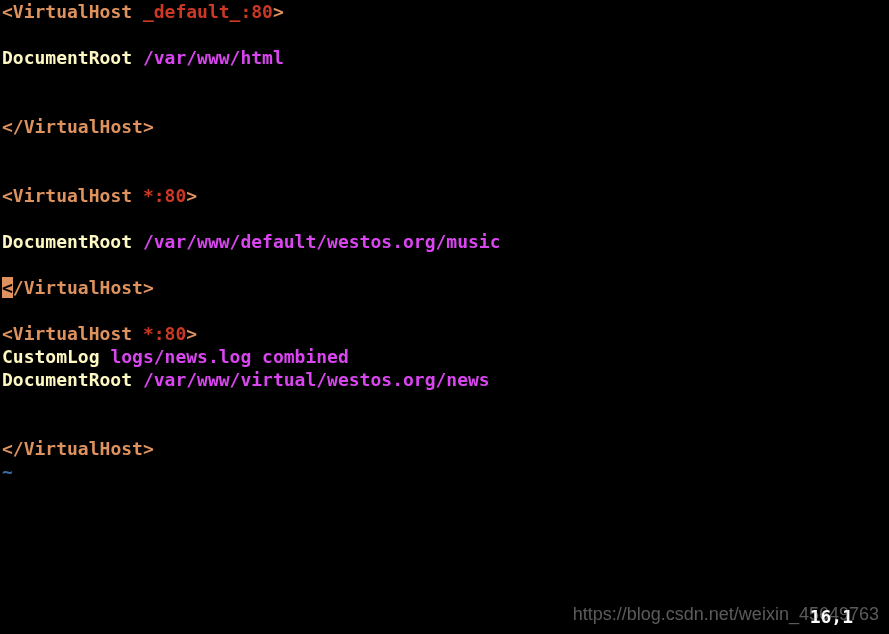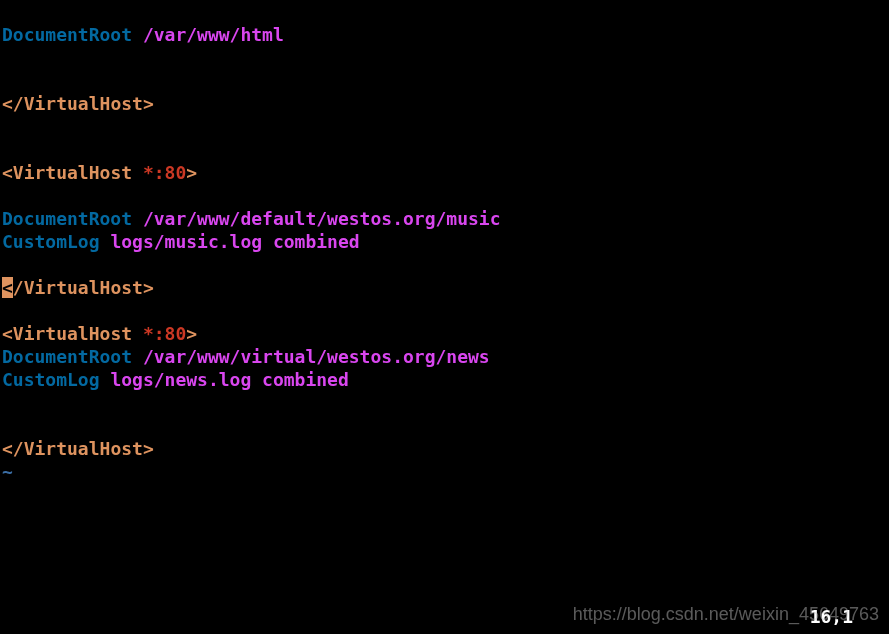--- a/index.html
+++ b/index.html
@@ -21,21 +21,21 @@
     height: 634px;
     box-sizing: border-box;
     padding: 0;
   }
   .line {
     white-space: pre;
     padding-left: 2px;
   }
   .keyword   { color: #de935f; }  
   .white     { color: #d946ef; }
-  .cyan      { color: #0369a1; }
+  .cyan      { color: #fef9c3; }
   .red       { color: #cc3824; }
   .tilde     { color: #3b6ea5; }
   .cursor    { background: #de935f; color: #000; }
   .statusbar {
     position: absolute;
     bottom: 6px;
     left: 0;
     right: 6px;
     color: #ffffff;
     text-align: right;
@@ -51,39 +51,39 @@
     font-size: 18px;
     font-weight: normal;
     pointer-events: none;
   }
 </style>
 </head>
 <body>
 
 <div class="editor">
 
+  <div class="line"><span class="keyword">&lt;</span><span class="keyword">VirtualHost</span><span class="red"> _default_:80</span><span class="keyword">&gt;</span></div>
   <div class="line"> </div>
   <div class="line"><span class="cyan">DocumentRoot</span><span class="white"> </span><span class="white">/var/www/html</span></div>
   <div class="line"> </div>
   <div class="line"> </div>
   <div class="line"><span class="keyword">&lt;</span><span class="keyword">/VirtualHost</span><span class="keyword">&gt;</span></div>
   <div class="line"> </div>
   <div class="line"> </div>
 
   <div class="line"><span class="keyword">&lt;</span><span class="keyword">VirtualHost</span><span class="red"> *:80</span><span class="keyword">&gt;</span></div>
   <div class="line"> </div>
   <div class="line"><span class="cyan">DocumentRoot</span><span class="white"> /var/www/default/westos.org/music</span></div>
-  <div class="line"><span class="cyan">CustomLog</span><span class="white"> logs/music.log combined</span></div>
   <div class="line"> </div>
   <div class="line"><span class="cursor">&lt;</span><span class="keyword">/VirtualHost</span><span class="keyword">&gt;</span></div>
   <div class="line"> </div>
 
   <div class="line"><span class="keyword">&lt;</span><span class="keyword">VirtualHost</span><span class="red"> *:80</span><span class="keyword">&gt;</span></div>
+  <div class="line"><span class="cyan">CustomLog</span><span class="white"> logs/news.log combined</span></div>
   <div class="line"><span class="cyan">DocumentRoot</span><span class="white"> /var/www/virtual/westos.org/news</span></div>
-  <div class="line"><span class="cyan">CustomLog</span><span class="white"> logs/news.log combined</span></div>
   <div class="line"> </div>
   <div class="line"> </div>
   <div class="line"><span class="keyword">&lt;</span><span class="keyword">/VirtualHost</span><span class="keyword">&gt;</span></div>
   <div class="line"><span class="tilde">~</span></div>
 
   <div class="statusbar">16,1</div>
   <div class="watermark">https://blog.csdn.net/weixin_45649763</div>
 </div>
 
 </body></html>

